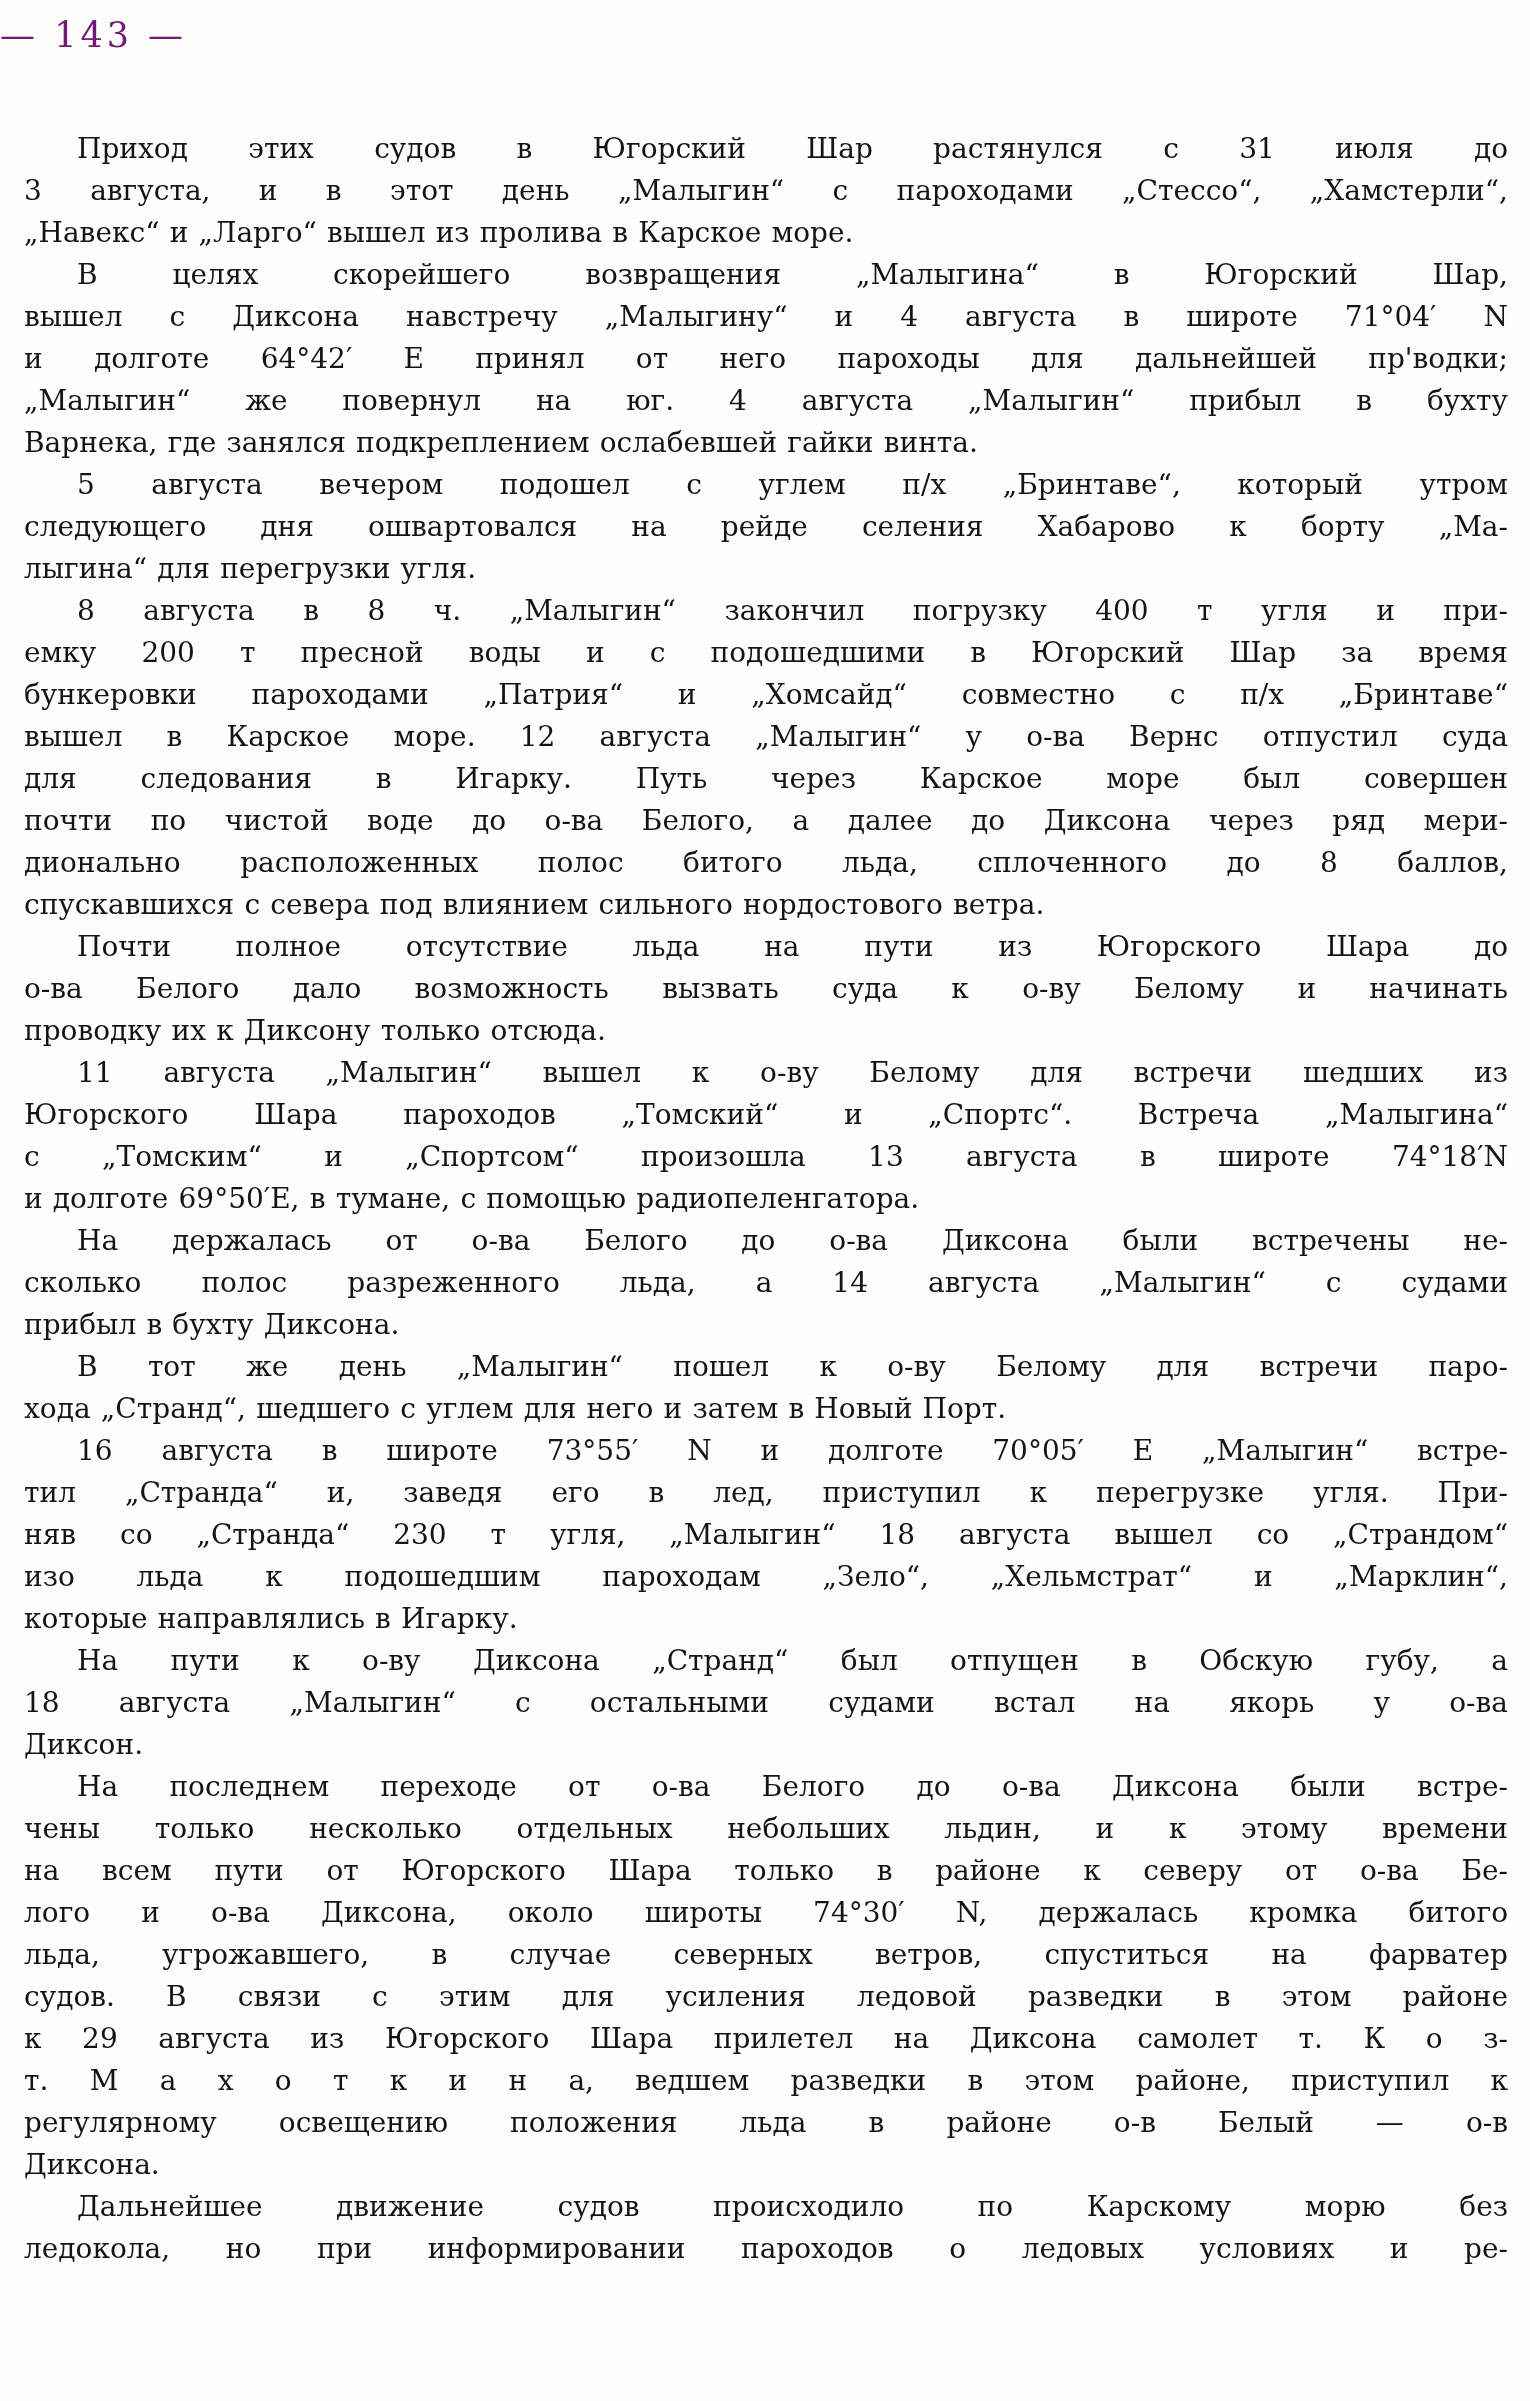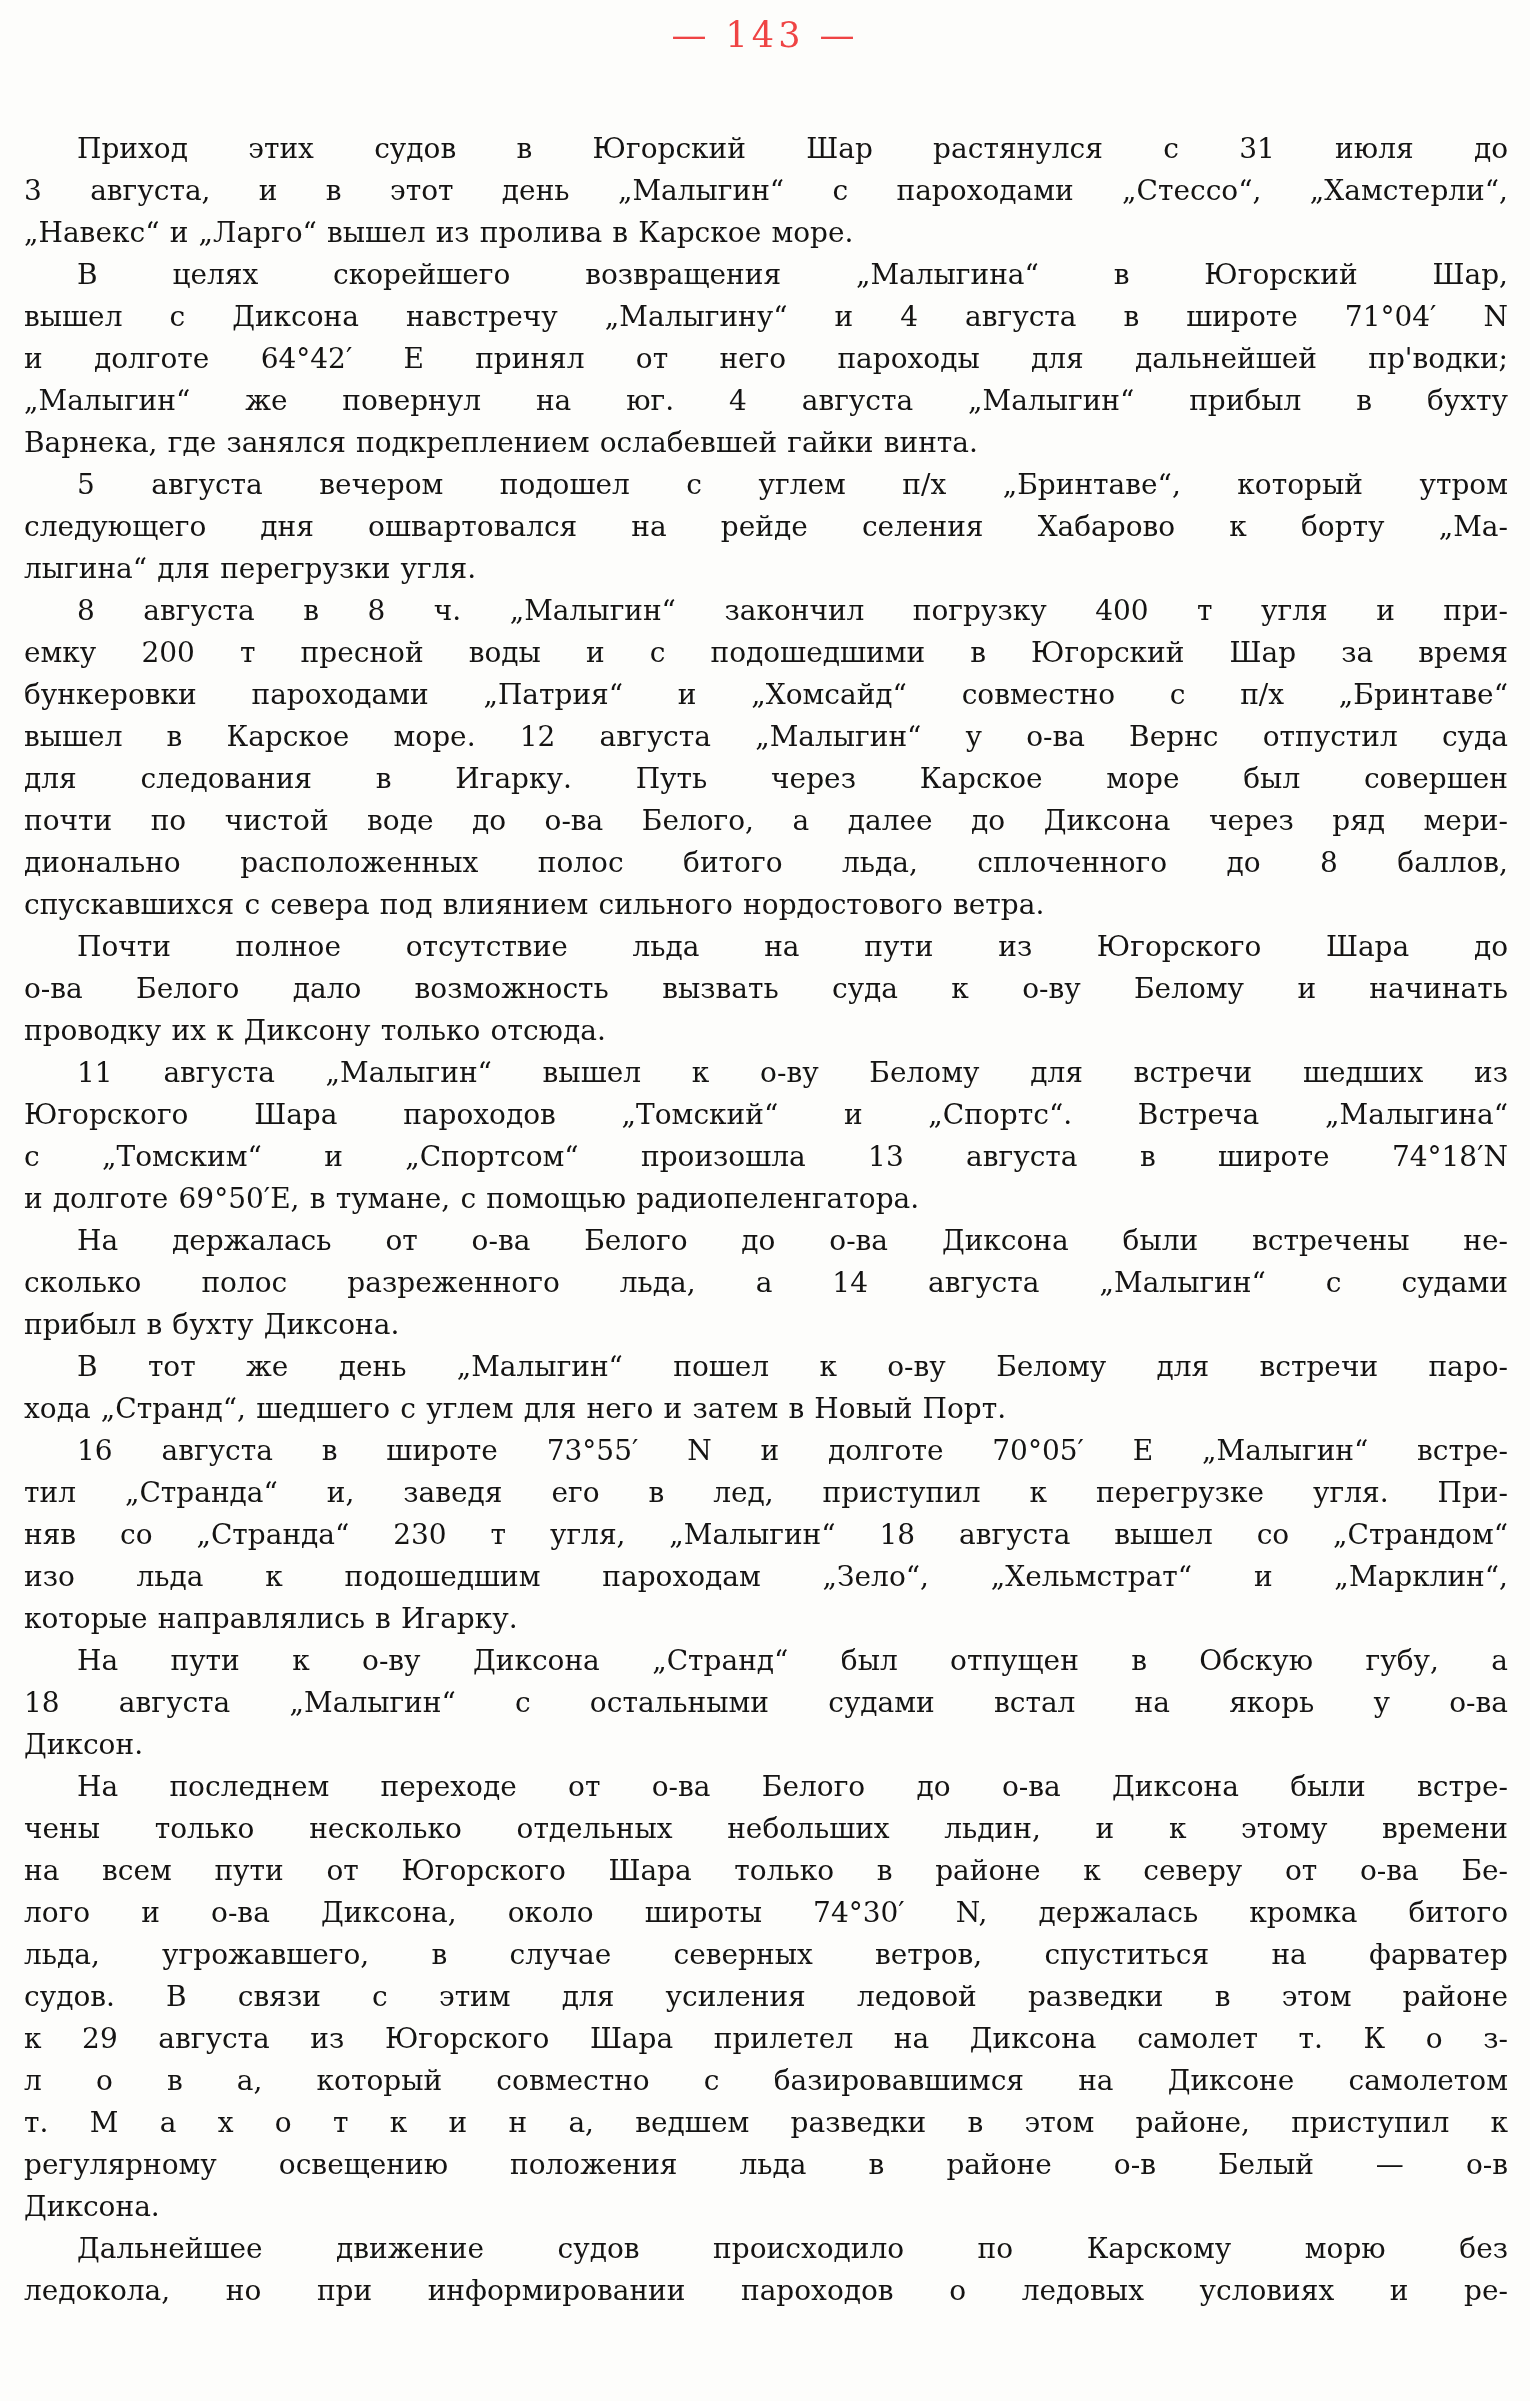--- a/index.html
+++ b/index.html
@@ -15,24 +15,24 @@
     background: #fdfdfb;
     color: #151413;
     font-family: "DejaVu Serif", "Liberation Serif", serif;
     overflow: hidden;
   }
   .page-header {
     position: absolute;
     top: 15px;
     left: 0;
     width: 100%;
-    text-align: center;
+    text-align: left;
     font-size: 35px;
     letter-spacing: 4px;
-    color: #ef4444;
+    color: #701a75;
   }
   .page-body {
     position: absolute;
     top: 128px;
     left: 24px;
     width: 1484px;
   }
   .line {
     height: 42px;
     line-height: 42px;
@@ -95,21 +95,20 @@
       <div class="line indent">На пути к о-ву Диксона „Странд“ был отпущен в Обскую губу, а</div>
       <div class="line">18 августа „Малыгин“ с остальными судами встал на якорь у о-ва</div>
       <div class="line last">Диксон.</div>
       <div class="line indent">На последнем переходе от о-ва Белого до о-ва Диксона были встре-</div>
       <div class="line">чены только несколько отдельных небольших льдин, и к этому времени</div>
       <div class="line">на всем пути от Югорского Шара только в районе к северу от о-ва Бе-</div>
       <div class="line">лого и о-ва Диксона, около широты 74°30′ N, держалась кромка битого</div>
       <div class="line">льда, угрожавшего, в случае северных ветров, спуститься на фарватер</div>
       <div class="line">судов. В связи с этим для усиления ледовой разведки в этом районе</div>
       <div class="line">к 29 августа из Югорского Шара прилетел на Диксона самолет т. К о з-</div>
-      <div class="line">л о в а, который совместно с базировавшимся на Диксоне самолетом</div>
       <div class="line">т. М а х о т к и н а, ведшем разведки в этом районе, приступил к</div>
       <div class="line">регулярному освещению положения льда в районе о-в Белый — о-в</div>
       <div class="line last">Диксона.</div>
       <div class="line indent">Дальнейшее движение судов происходило по Карскому морю без</div>
       <div class="line">ледокола, но при информировании пароходов о ледовых условиях и ре-</div>
     </div>
 </div>
 
 
 </body></html>

